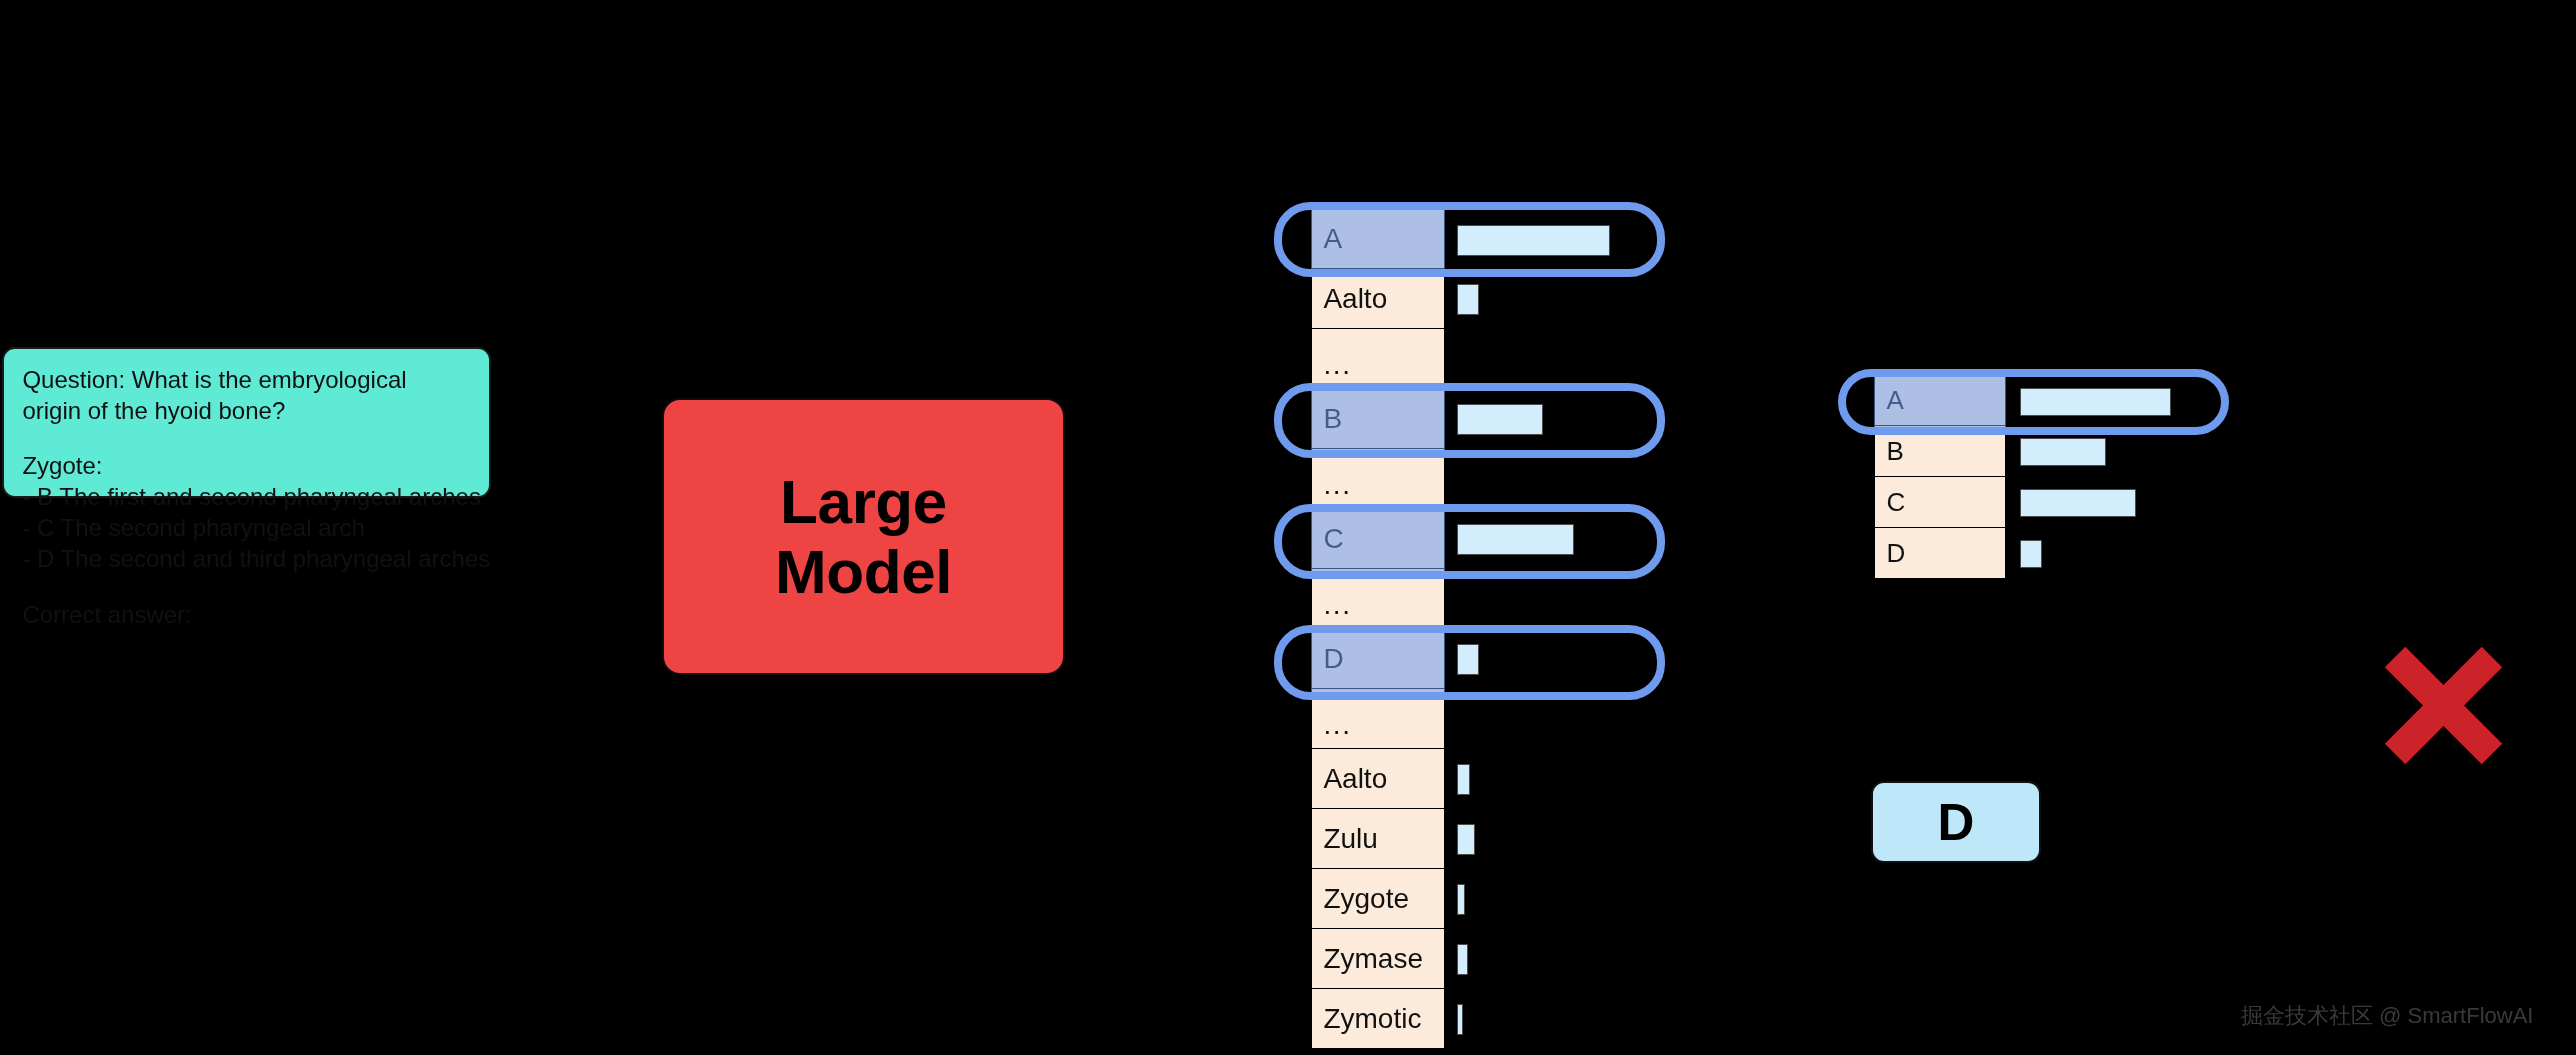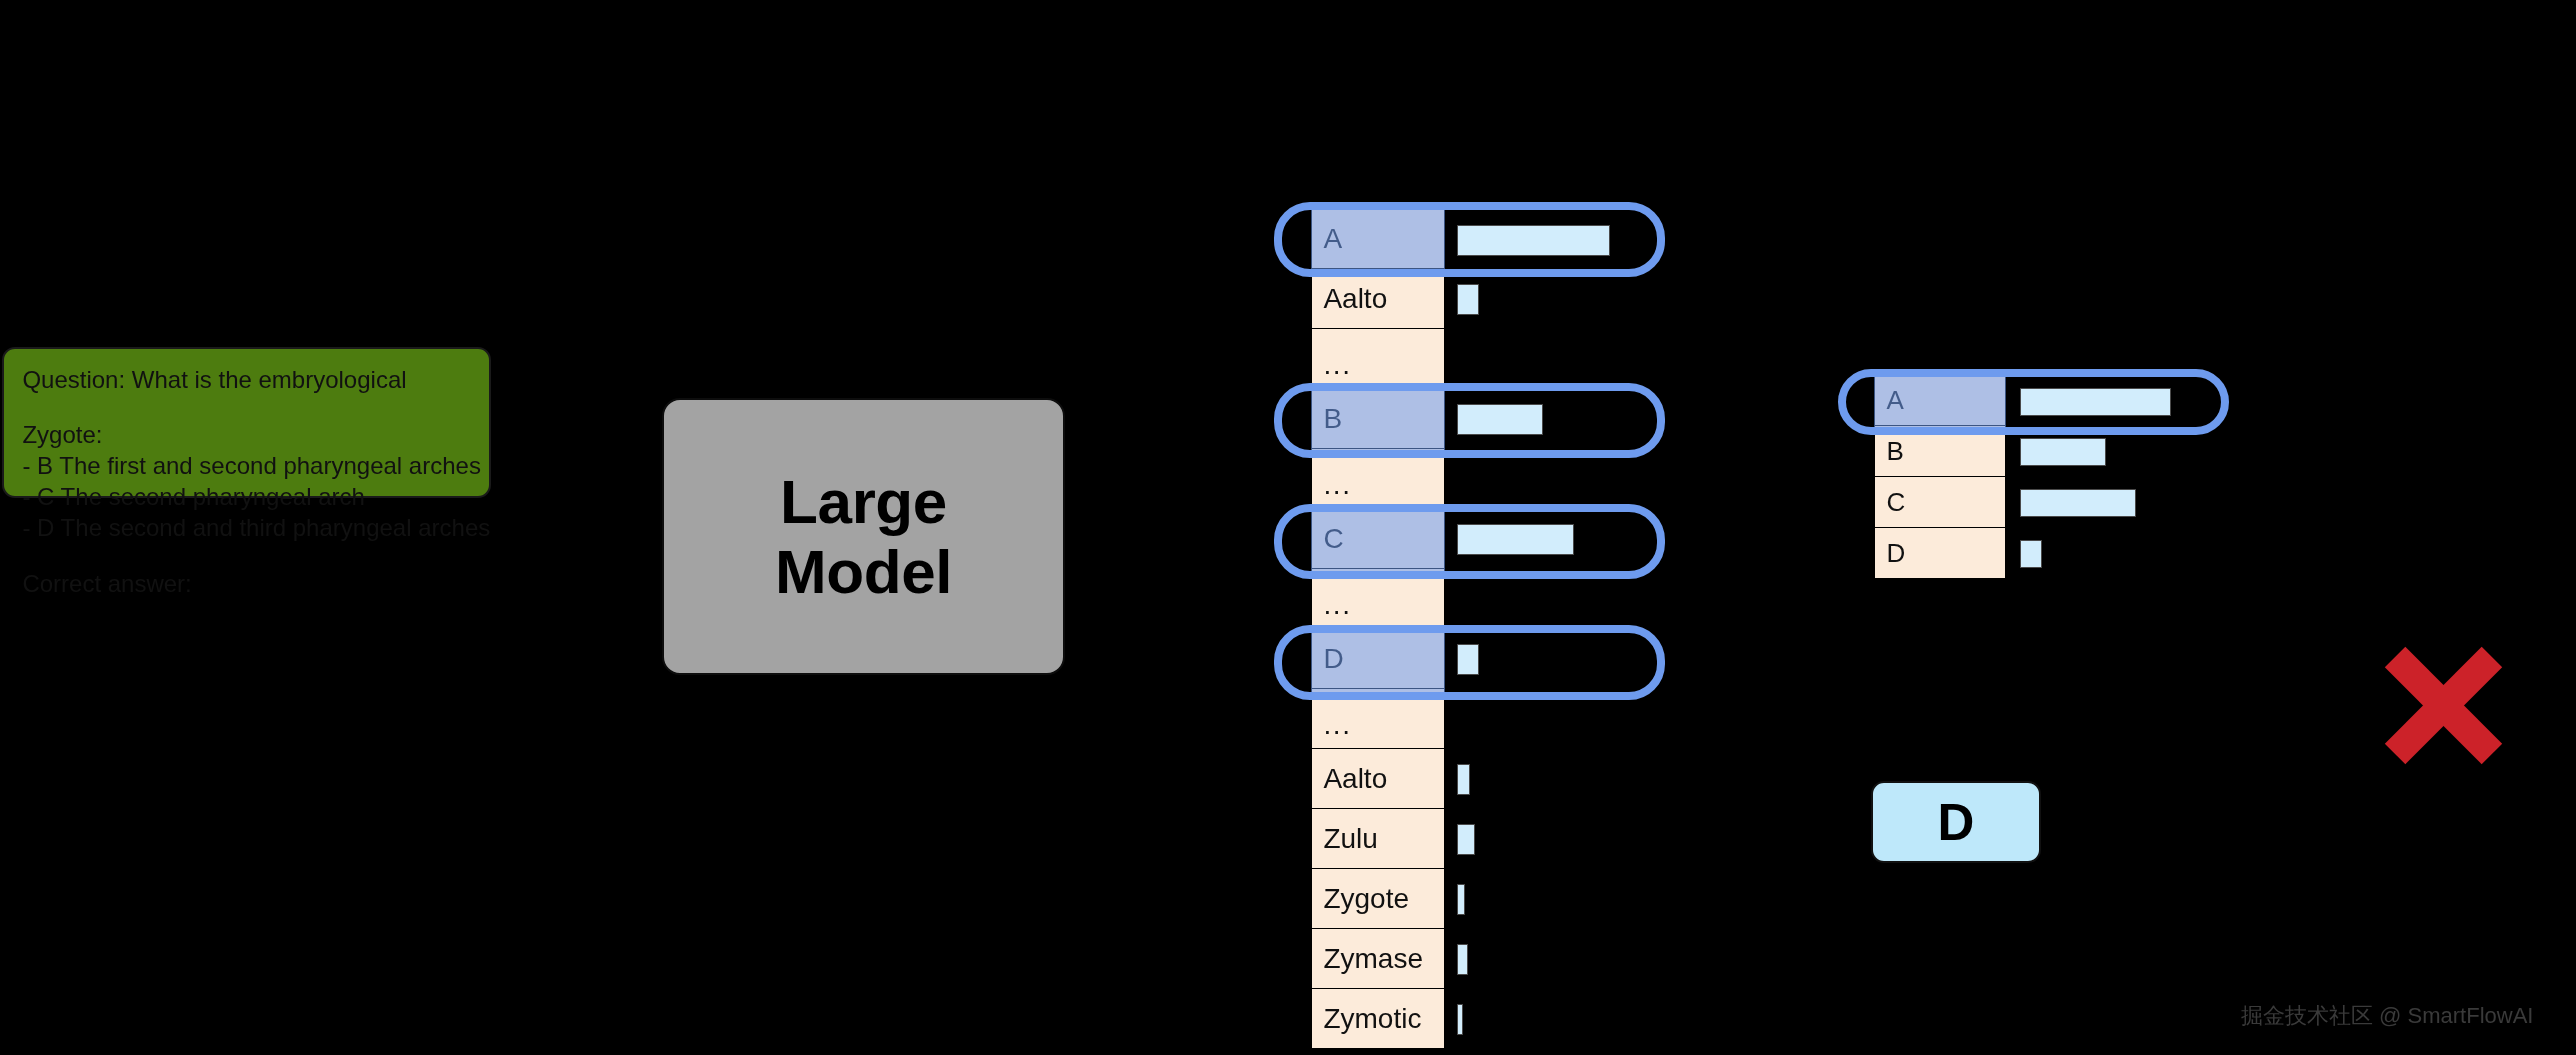--- a/index.html
+++ b/index.html
@@ -19,42 +19,42 @@
   }
 
   
   #question-box {
     position: absolute;
     left: 2.4px;
     top: 347px;
     width: 489px;
     height: 151px;
     box-sizing: border-box;
-    background: #4d7c0f;
+    background: #5eead4;
     border: 2.4px solid #1a1a1a;
     border-radius: 13px;
     padding: 14.7px 18px 8.2px 18px;
   }
   .q-line {
     font-size: 24px;
     line-height: 31px;
     color: #111111;
     white-space: pre;
   }
   .q-gap { height: 24.5px; }
 
   
   #llm-box {
     position: absolute;
     left: 662px;
     top: 398px;
     width: 403px;
     height: 277px;
     box-sizing: border-box;
-    background: #a3a3a3;
+    background: #ef4444;
     border: 2.4px solid #0d0d0d;
     border-radius: 18px;
     display: flex;
     flex-direction: column;
     align-items: center;
     justify-content: center;
   }
   #llm-box .llm-line {
     font-size: 62px;
     font-weight: bold;
@@ -205,20 +205,21 @@
     font-family: Liberation Sans, sans-serif;
   }
 </style>
 </head>
 <body>
 
 <div id="stage">
 
   <div id="question-box">
     <div class="q-line">Question: What is the embryological</div>
+    <div class="q-line">origin of the hyoid bone?</div>
     <div class="q-gap"></div>
     <div class="q-line">Zygote:</div>
     <div class="q-line">- B The first and second pharyngeal arches</div>
     <div class="q-line">- C The second pharyngeal arch</div>
     <div class="q-line">- D The second and third pharyngeal arches</div>
     <div class="q-gap"></div>
     <div class="q-line">Correct answer:</div>
   </div>
 
   <div id="llm-box">

